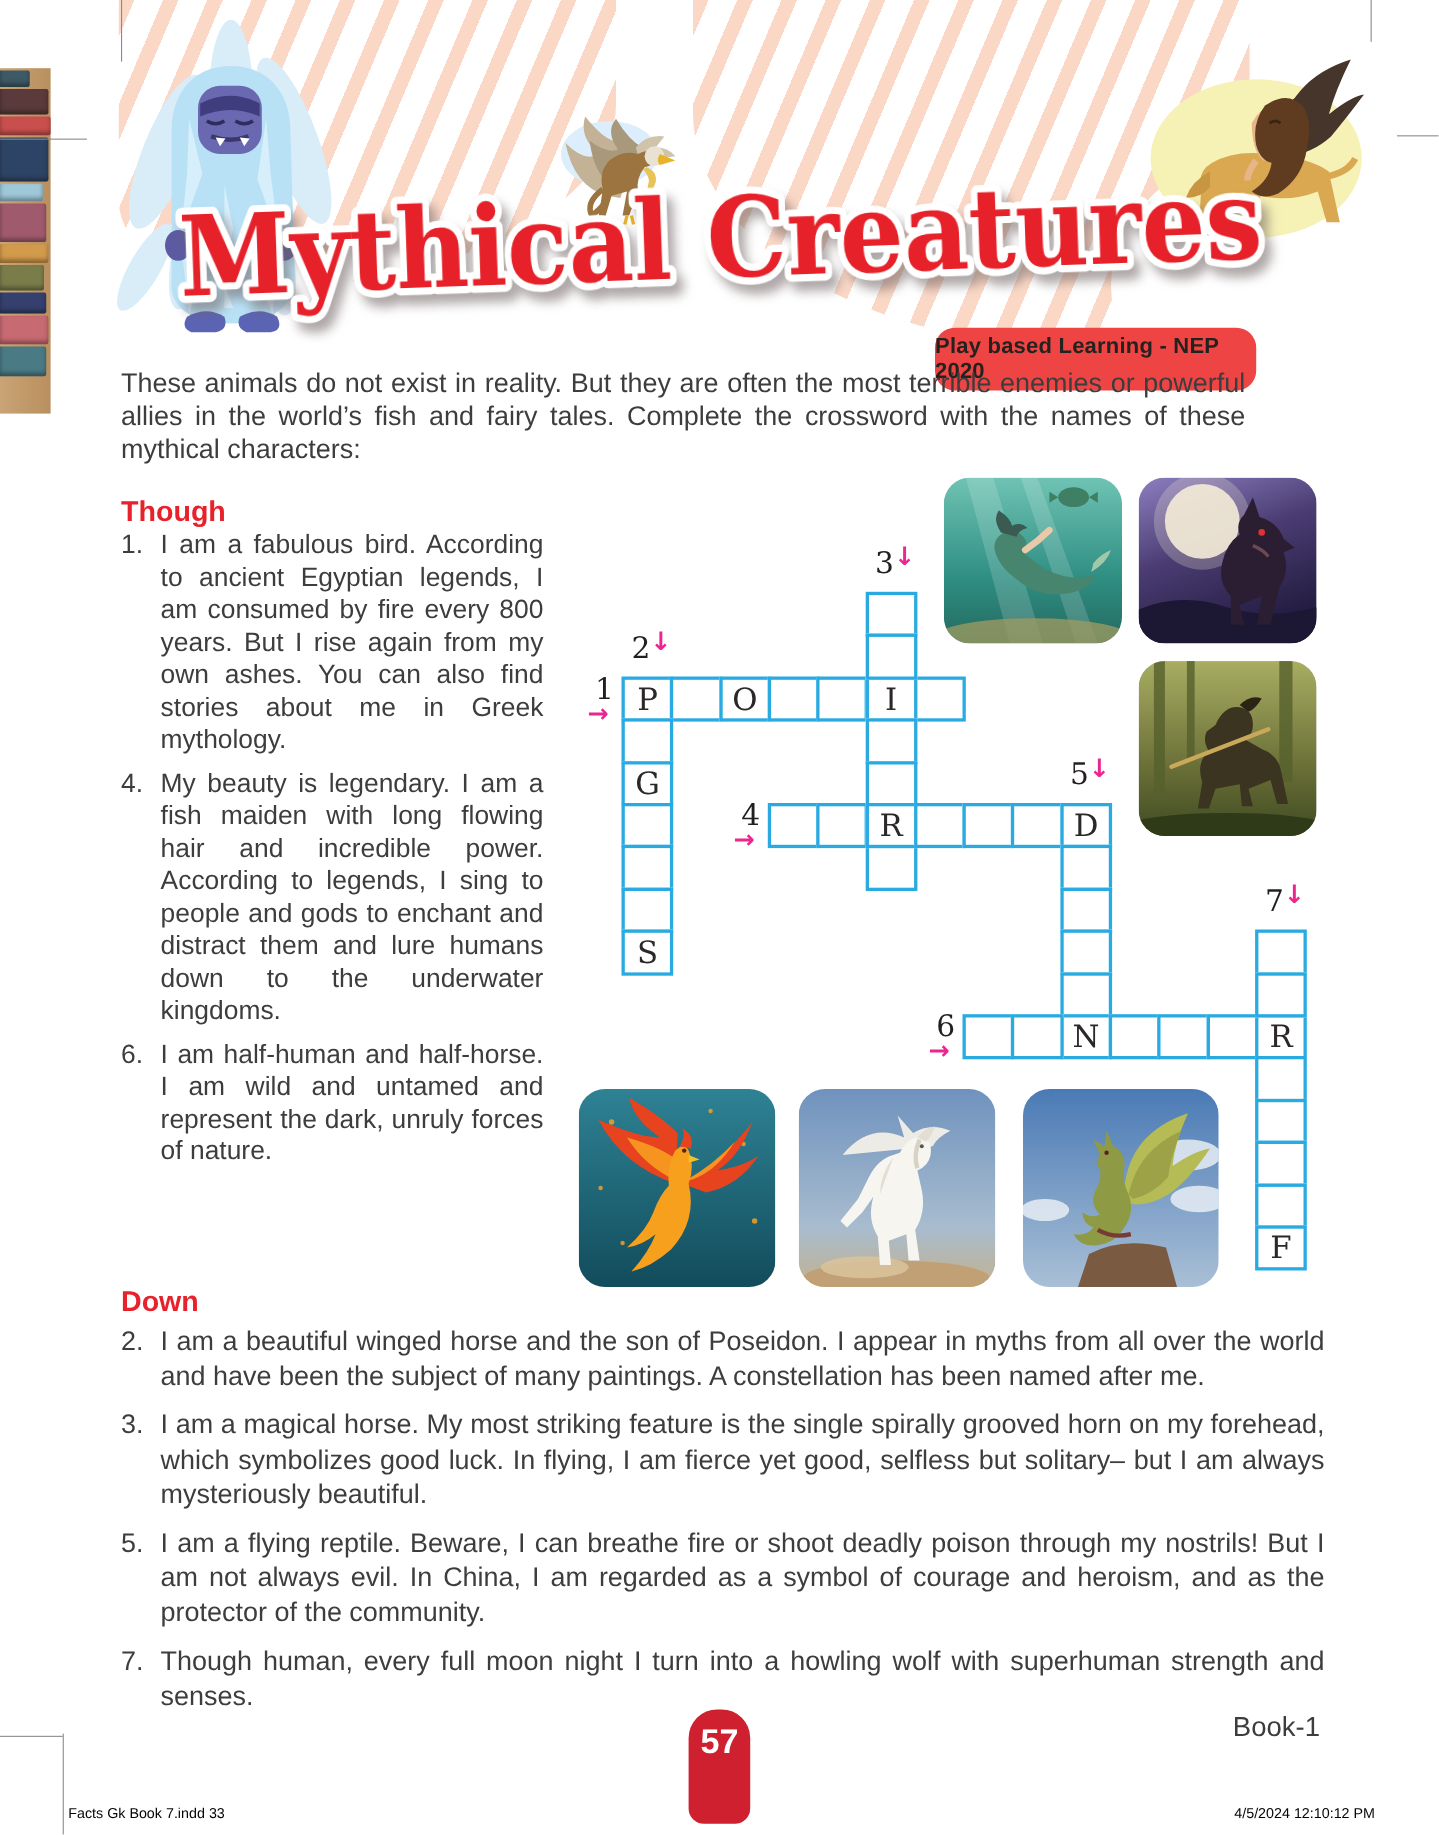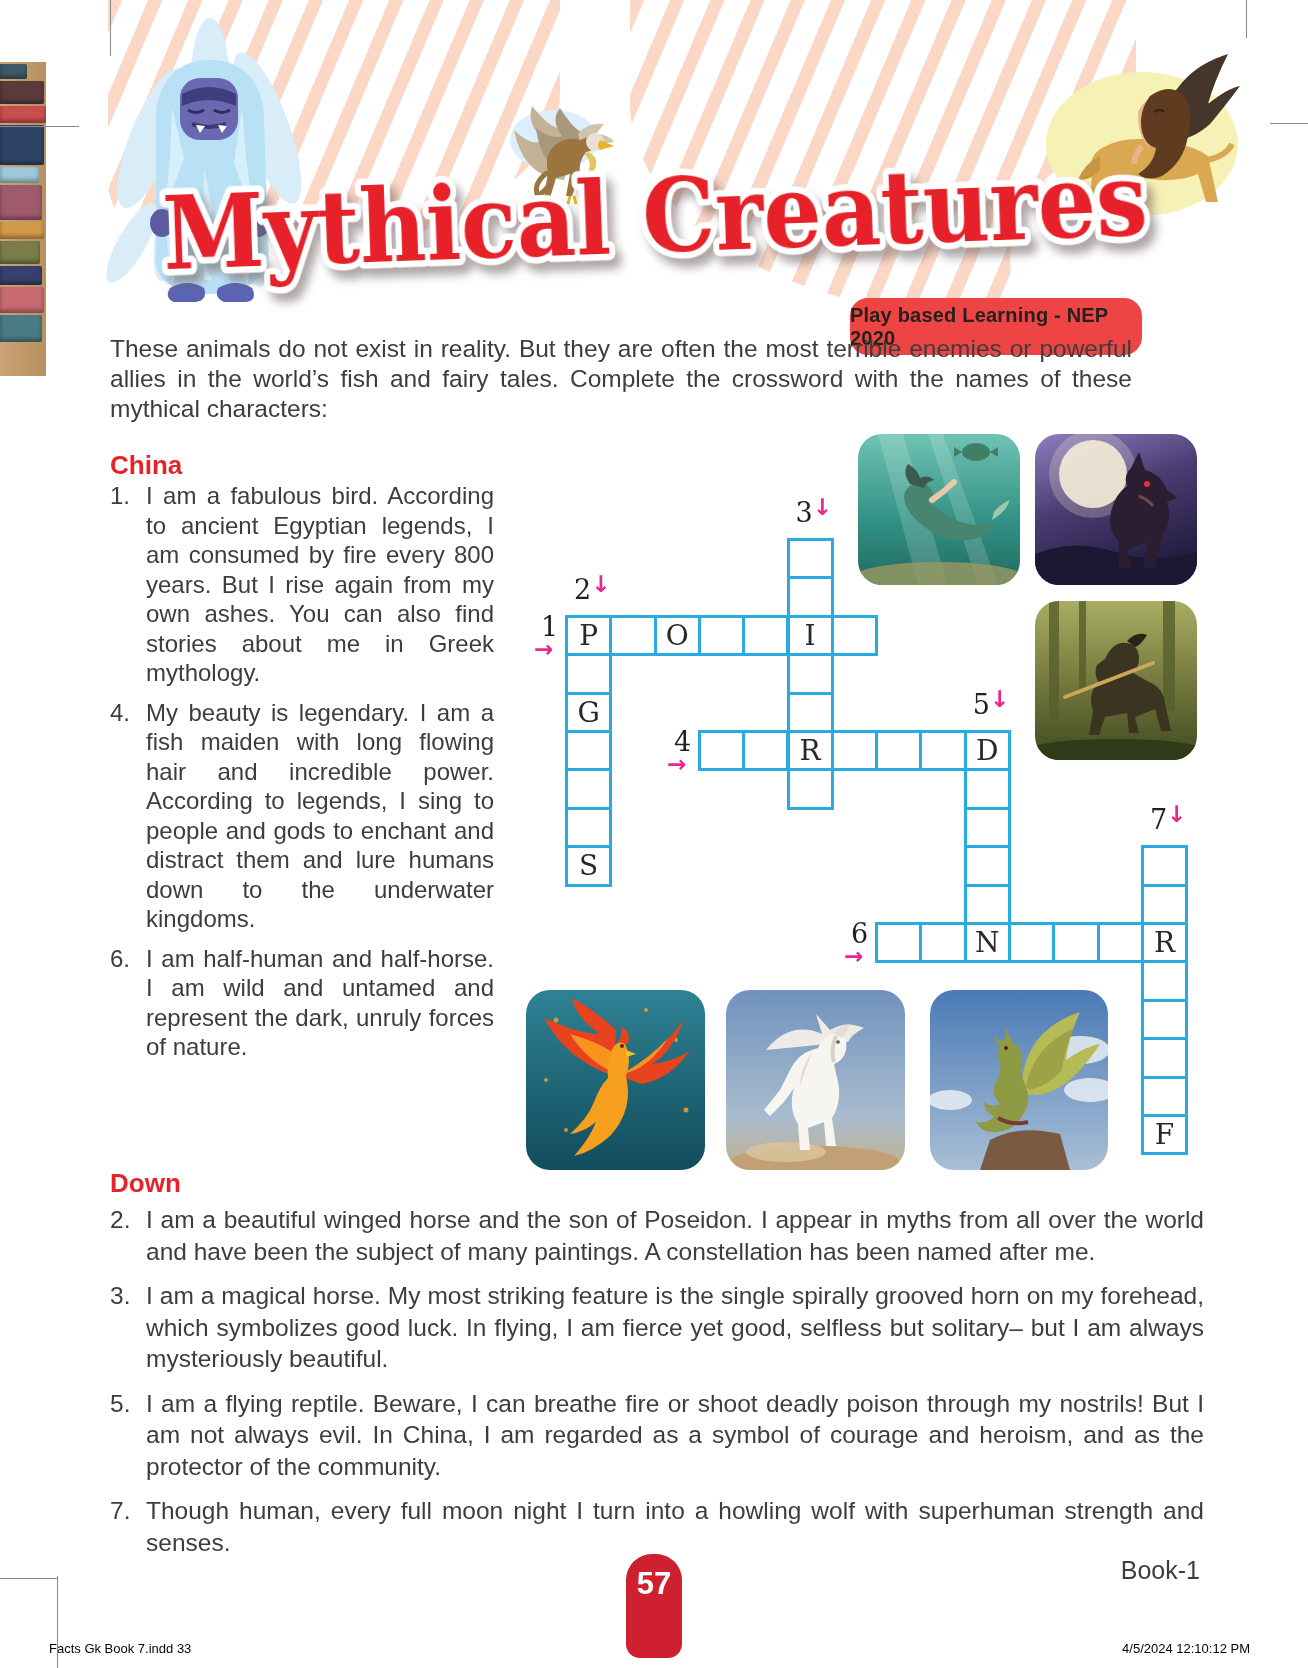--- a/index.html
+++ b/index.html
@@ -49,21 +49,21 @@
   
   .card{position:absolute;border-radius:24px;overflow:hidden;}
   .card svg{display:block;width:100%;height:100%;}
 
   
   #bookmark{left:626px;top:1554px;width:56px;height:104px;background:#cf2030;border-radius:26px 26px 14px 14px;
             display:flex;justify-content:center;}
   #bookmark .pgnum{color:#fff;font-weight:bold;font-size:31px;margin-top:12px;}
   #book-label{right:108px;top:1556px;font-size:25px;color:#3d3d3d;}
   .foot{top:1641px;font-size:13px;color:#050505;}
-  #foot-left{left:49px;text-align:right;}
+  #foot-left{left:62px;text-align:right;}
   #foot-right{right:58px;}
   .cropmark{position:absolute;background:#8a8a8a;}
 
   [data-interactable]{cursor:default;}
 </style>
 </head>
 <body>
 
 <div id="page" data-interactable="false">
 
@@ -155,21 +155,21 @@
   <svg class="abs" id="title-svg" width="1030" height="150" viewBox="0 0 1030 150" data-interactable="false">
     <text x="515" y="112" text-anchor="middle" textLength="985" lengthAdjust="spacingAndGlyphs" font-family="DejaVu Serif, Liberation Serif, serif" font-weight="bold" font-size="101" fill="#e62129" stroke="#ffffff" stroke-width="13" paint-order="stroke" stroke-linejoin="round">Mythical Creatures</text>
   </svg>
 
   <div class="abs" id="badge" data-interactable="false">
     <span data-interactable="false">Play based Learning - NEP 2020</span>
   </div>
 
   <div class="abs" id="intro" data-interactable="false">These animals do not exist in reality. But they are often the most terrible enemies or powerful allies in the world’s fish and fairy tales. Complete the crossword with the names of these mythical characters:</div>
 
-  <div class="abs sec-head" id="across-head" data-interactable="false">China</div>
+  <div class="abs sec-head" id="across-head" data-interactable="false">Though</div>
   <div class="abs" id="across-list" data-interactable="false">
       <div class="clue" data-interactable="false">
         <span class="clue-num" data-interactable="false">1.</span>
         <span class="clue-text" data-interactable="false">I am a fabulous bird. According to ancient Egyptian legends, I am consumed by fire every 800 years. But I rise again from my own ashes. You can also find stories about me in Greek mythology.</span>
       </div>
       <div class="clue" data-interactable="false">
         <span class="clue-num" data-interactable="false">4.</span>
         <span class="clue-text" data-interactable="false">My beauty is legendary. I am a fish maiden with long flowing hair and incredible power. According to legends, I sing to people and gods to enchant and distract them and lure humans down to the underwater kingdoms.</span>
       </div>
       <div class="clue" data-interactable="false">

